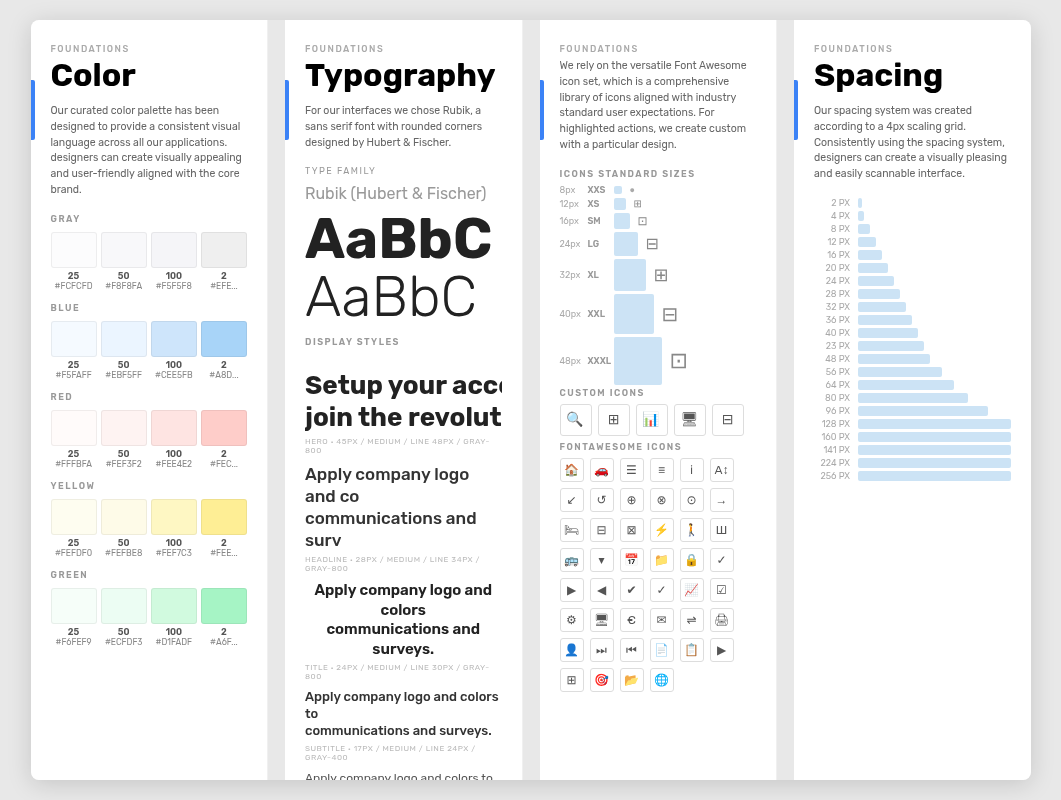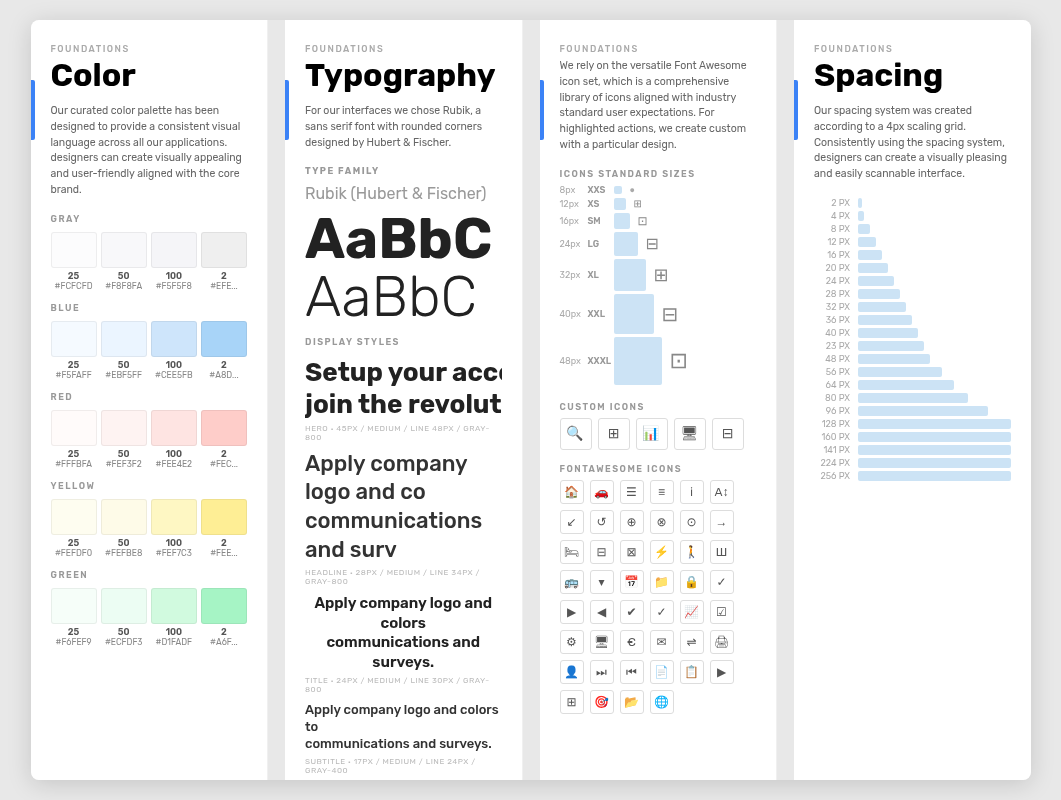--- a/index.html
+++ b/index.html
@@ -92,21 +92,21 @@
       font-weight: 600;
     }
     .swatch-hex {
       font-size: 8.5px;
       color: #888;
     }
 
     
     .type-family-label {
       font-size: 9px;
-      font-weight: 700;
+      font-weight: 400;
       letter-spacing: 1.5px;
       color: #999;
       text-transform: uppercase;
       margin-bottom: 8px;
       margin-top: 16px;
     }
     .type-family-name {
       font-size: 16px;
       font-weight: 500;
       color: #333;
@@ -130,40 +130,40 @@
       margin-bottom: 12px;
       overflow: hidden;
       white-space: nowrap;
     }
     .display-styles-label {
       font-size: 9px;
       font-weight: 600;
       letter-spacing: 1.5px;
       color: #999;
       text-transform: uppercase;
-      margin-bottom: 10px;
+      margin-bottom: 23px;
       margin-top: 8px;
     }
     .display-h1 {
       font-size: 26px;
       font-weight: 700;
       color: #222;
       line-height: 1.2;
       margin-bottom: 4px;
       overflow: hidden;
       white-space: nowrap;
     }
     .style-meta {
       font-size: 8px;
       color: #bbb;
       letter-spacing: 0.5px;
       margin-bottom: 8px;
     }
     .display-headline {
-      font-size: 22px;
+      font-size: 17px;
       font-weight: 500;
       color: #333;
       line-height: 1.3;
       margin-bottom: 4px;
       overflow: hidden;
     }
     .display-title {
       font-size: 15px;
       font-weight: 600;
       color: #222;
@@ -190,21 +190,20 @@
     }
 
     
     .icons-section-label {
       font-size: 9px;
       font-weight: 600;
       letter-spacing: 1.5px;
       color: #999;
       text-transform: uppercase;
       margin-bottom: 6px;
-      margin-top: 14px;
     }
     .icons-sizes-row {
       display: flex;
       align-items: center;
       margin-bottom: 3px;
       gap: 4px;
     }
     .icon-size-px {
       font-size: 9px;
       color: #aaa;

